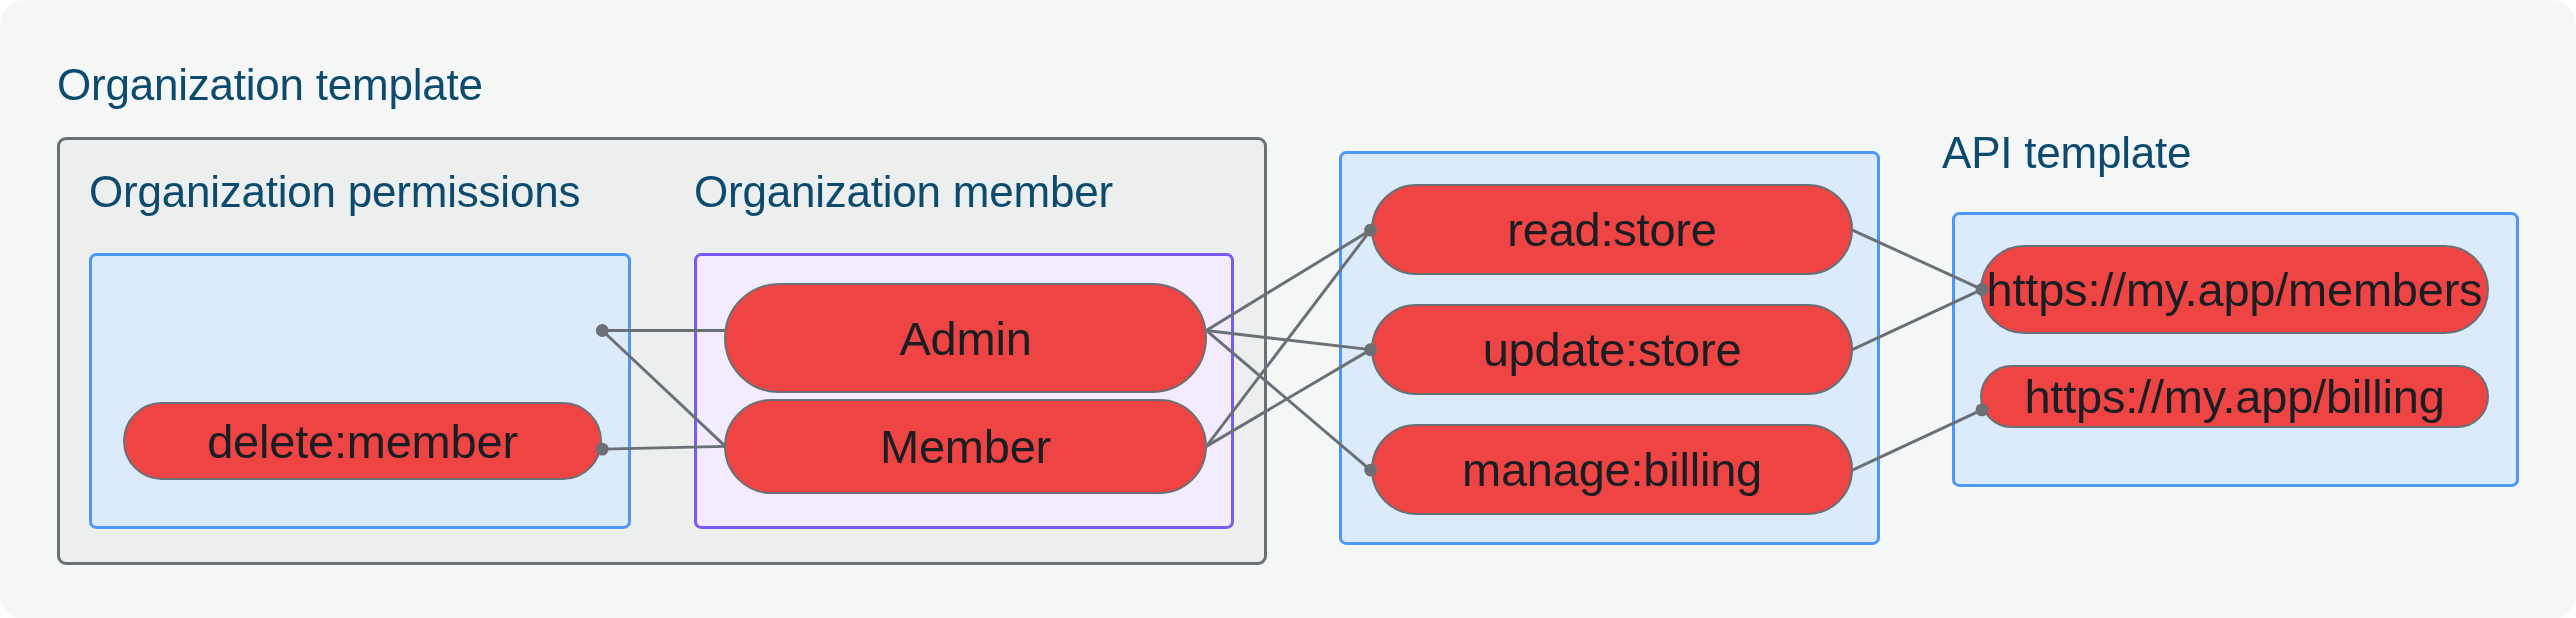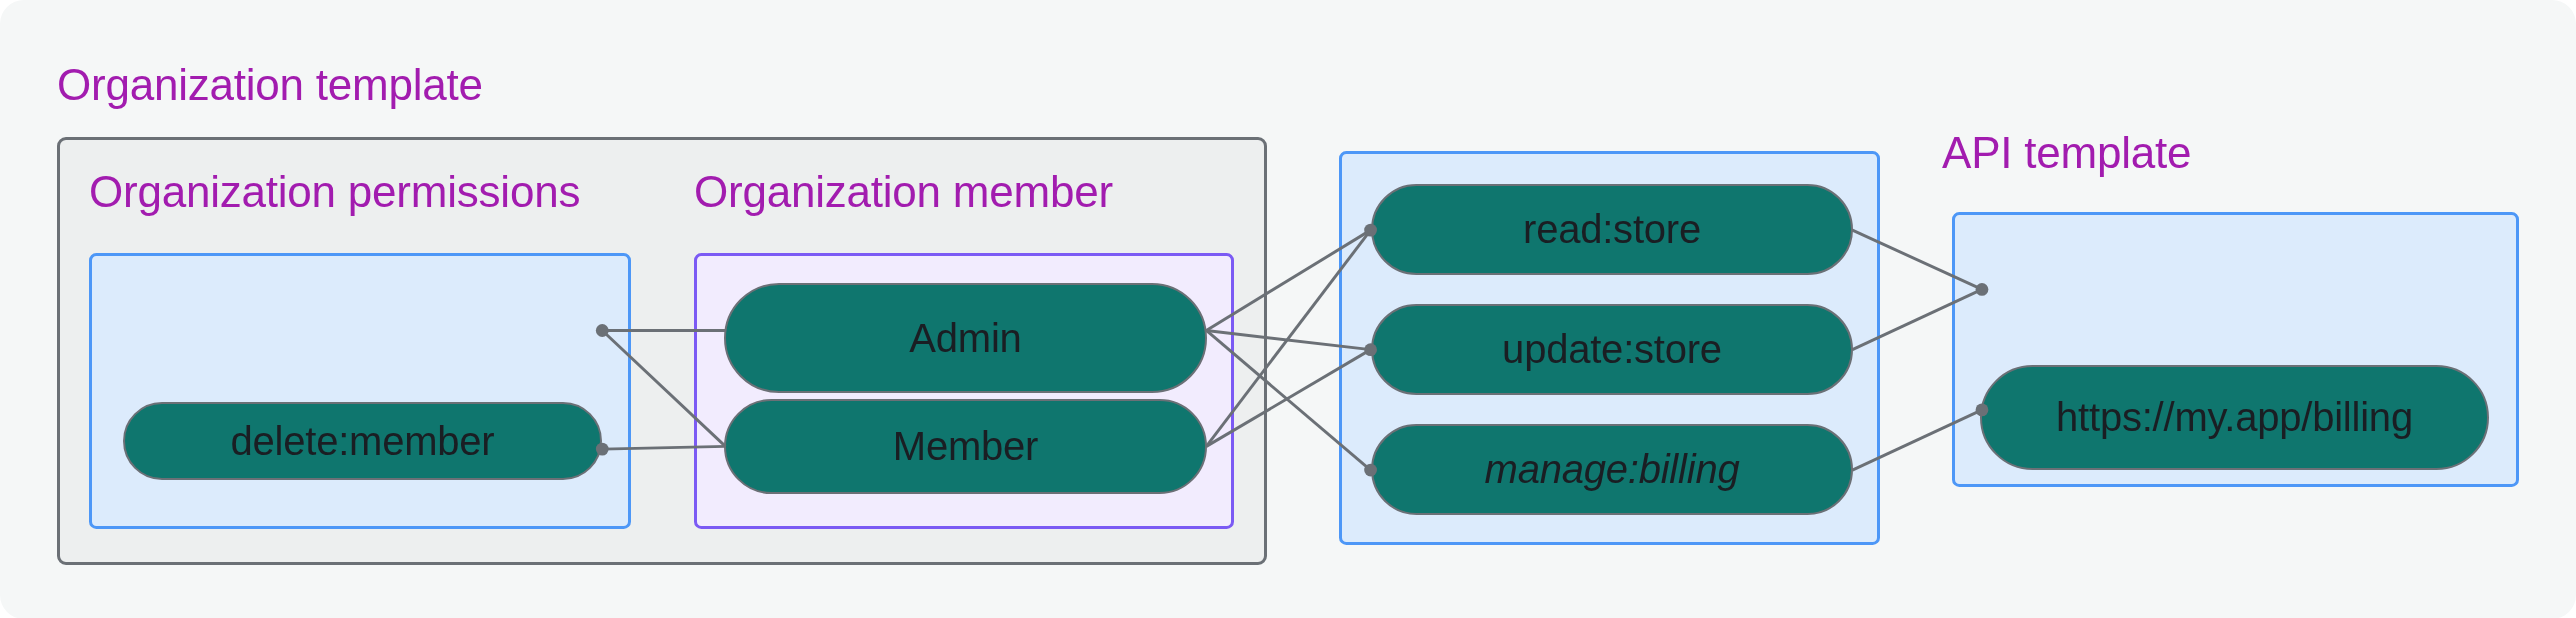--- a/index.html
+++ b/index.html
@@ -11,21 +11,21 @@
     overflow:hidden;
     font-family:"Liberation Sans", sans-serif;
     color:#1A1E23;
     letter-spacing:-0.015em;
   }
   .label{
     position:absolute;
     font-size:44px;
     line-height:1;
     white-space:nowrap;
-    color:#a21caf;
+    color:#0c4a6e;
   }
   .box{
     position:absolute;
     box-sizing:border-box;
   }
   .box.gray{
     background:#EDEFEF;
     border:3.7px solid #6B7076;
     border-radius:9px;
   }
@@ -35,27 +35,27 @@
     border-radius:7.3px;
   }
   .box.purple{
     background:#F2ECFE;
     border:3.7px solid #7B5AF4;
     border-radius:7.3px;
   }
   .pill{
     position:absolute;
     box-sizing:border-box;
-    background:#0f766e;
+    background:#ef4444;
     border:2.7px solid #6B7076;
     border-radius:912px;
     display:flex;
     align-items:center;
     justify-content:center;
-    font-size:40px;
+    font-size:47px;
     white-space:nowrap;
   }
   svg.connections{
     position:absolute;
     left:0;top:0;
     width:2576px;height:619px;
     pointer-events:none;
     z-index:10;
   }
 </style>
@@ -85,26 +85,27 @@
   <div class="pill" style="left:724px; top:283px; width:483px; height:110px;">Admin</div>
 
   <div class="pill" style="left:724px; top:399px; width:483px; height:95px;">Member</div>
 
   <div class="box blue" style="left:1339px; top:151px; width:541px; height:394px;"></div>
 
   <div class="pill" style="left:1371px; top:184px; width:482px; height:91px;">read:store</div>
 
   <div class="pill" style="left:1371px; top:304px; width:482px; height:91px;">update:store</div>
 
-  <div class="pill" style="left:1371px; top:424px; width:482px; height:91px;font-style:italic;">manage:billing</div>
+  <div class="pill" style="left:1371px; top:424px; width:482px; height:91px;">manage:billing</div>
 
   <div class="box blue" style="left:1952px; top:212px; width:567px; height:275px;"></div>
 
+  <div class="pill" style="left:1980px; top:245px; width:509px; height:89px;">https://my.app/members</div>
 
-  <div class="pill" style="left:1980px; top:365px; width:509px; height:105px;">https://my.app/billing</div>
+  <div class="pill" style="left:1980px; top:365px; width:509px; height:63px;">https://my.app/billing</div>
 
   <svg class="connections" viewBox="0 0 2823 678">
       <line x1="660" y1="362" x2="795" y2="362" stroke="#6B7076" stroke-width="3.25"></line>
       <line x1="660" y1="362" x2="795" y2="489" stroke="#6B7076" stroke-width="3.25"></line>
       <line x1="660" y1="492" x2="795" y2="489" stroke="#6B7076" stroke-width="3.25"></line>
       <line x1="1322" y1="362" x2="1502" y2="252" stroke="#6B7076" stroke-width="3.25"></line>
       <line x1="1322" y1="362" x2="1502" y2="383" stroke="#6B7076" stroke-width="3.25"></line>
       <line x1="1322" y1="362" x2="1502" y2="515" stroke="#6B7076" stroke-width="3.25"></line>
       <line x1="1322" y1="489" x2="1502" y2="252" stroke="#6B7076" stroke-width="3.25"></line>
       <line x1="1322" y1="489" x2="1502" y2="383" stroke="#6B7076" stroke-width="3.25"></line>

